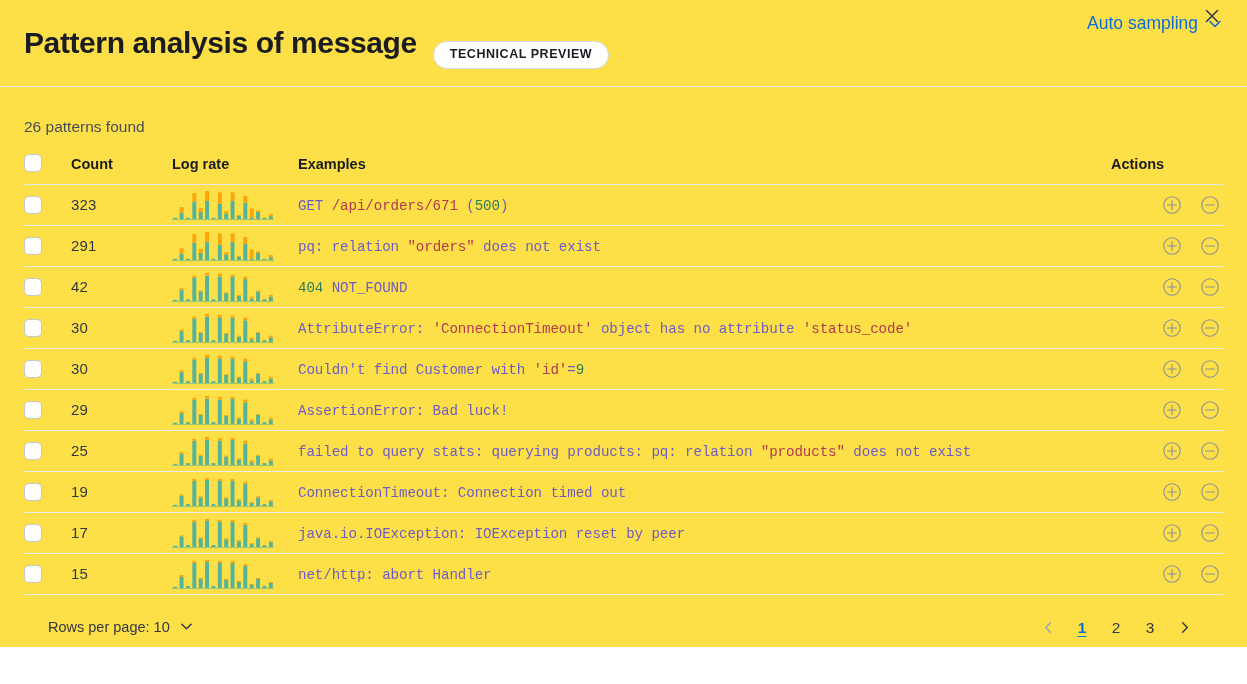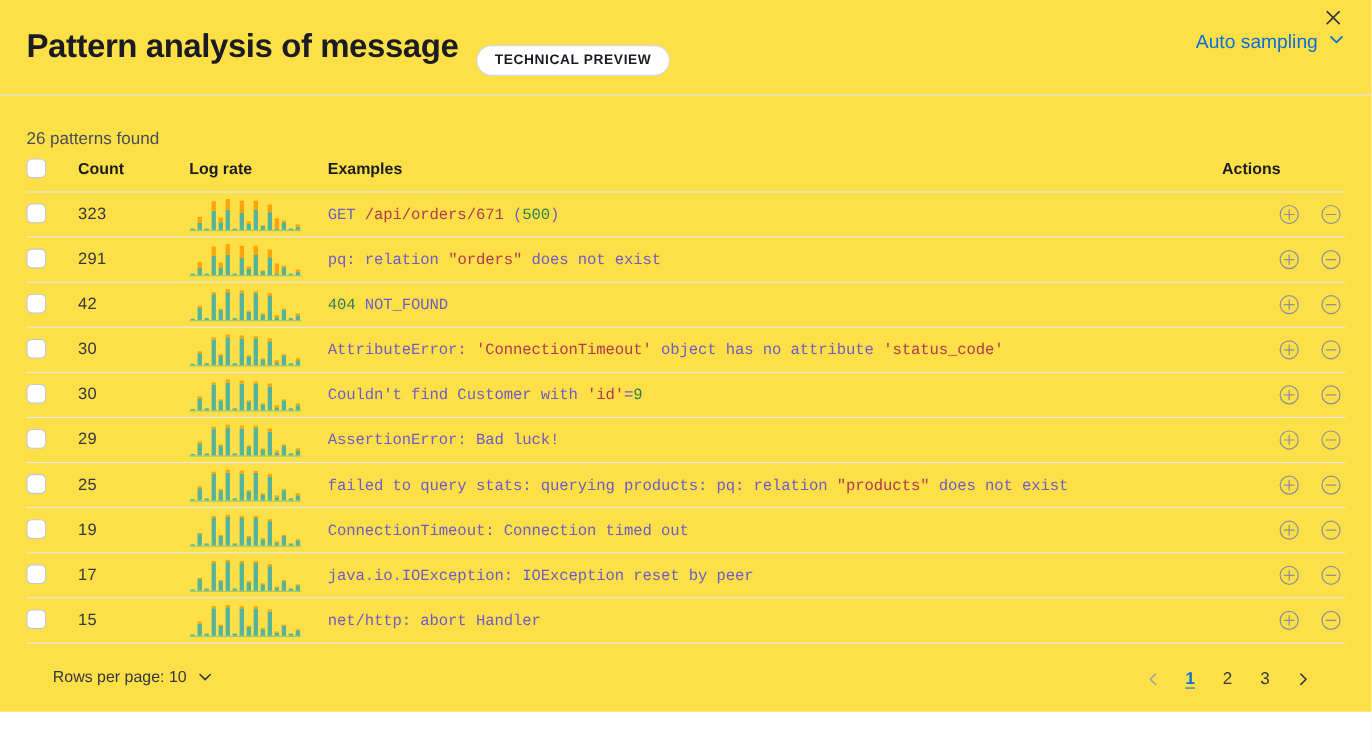--- a/index.html
+++ b/index.html
@@ -50,23 +50,23 @@
     letter-spacing: 0.55px;
     color: #1a1c21;
     background: #fff;
     white-space: nowrap;
     line-height: 1.1;
     margin-top: 24px;
   }
   .header-right {
     position: absolute;
     right: 24px;
-    top: 28px;
+    top: 13px;
     display: flex;
-    align-items: flex-start;
+    align-items: center;
     gap: 9px;
     cursor: pointer;
   }
   .sampling-label {
     font-size: 17.5px;
     color: #0a6edb;
     font-weight: 400;
     white-space: nowrap;
   }
   .chev {
@@ -92,21 +92,21 @@
     font-size: 15.5px;
     color: #474d58;
     padding-top: 32px;
     padding-bottom: 0;
     line-height: 1;
   }
 
   table.ptable {
     width: 100%;
     border-collapse: collapse;
-    margin-top: 9px;
+    margin-top: 19px;
     table-layout: fixed;
   }
   table.ptable th {
     text-align: left;
     font-size: 14.5px;
     font-weight: 700;
     color: #1a1c21;
     padding: 0 0 12px 0;
     border-bottom: 1px solid #e3e6ed;
     vertical-align: bottom;

